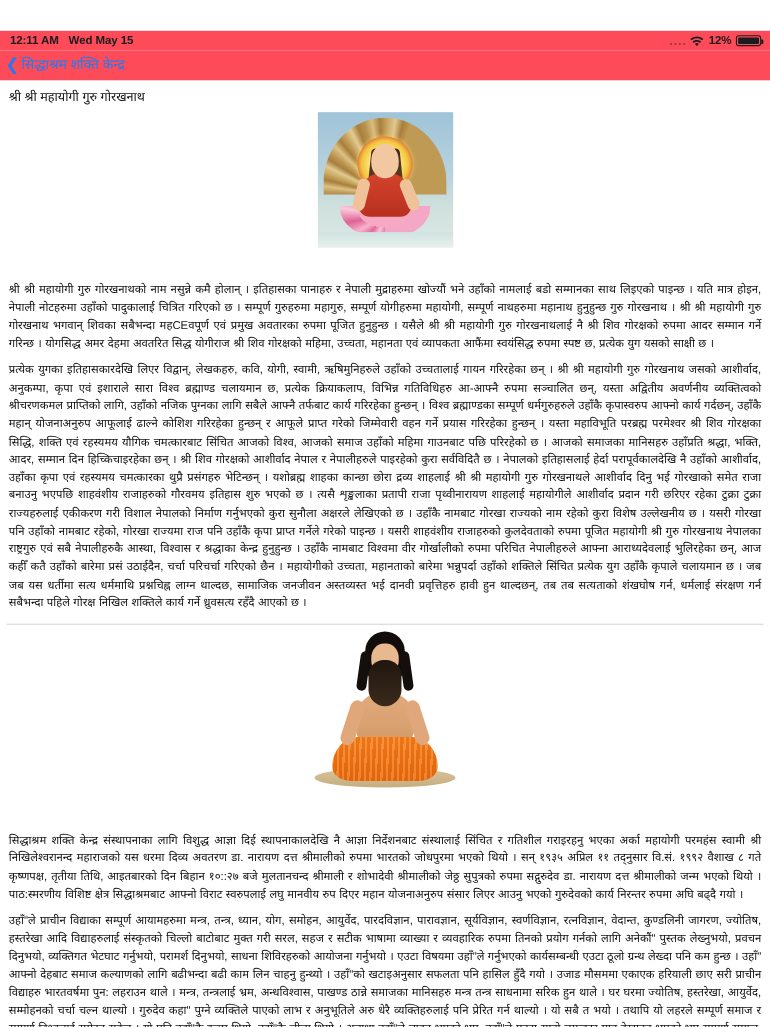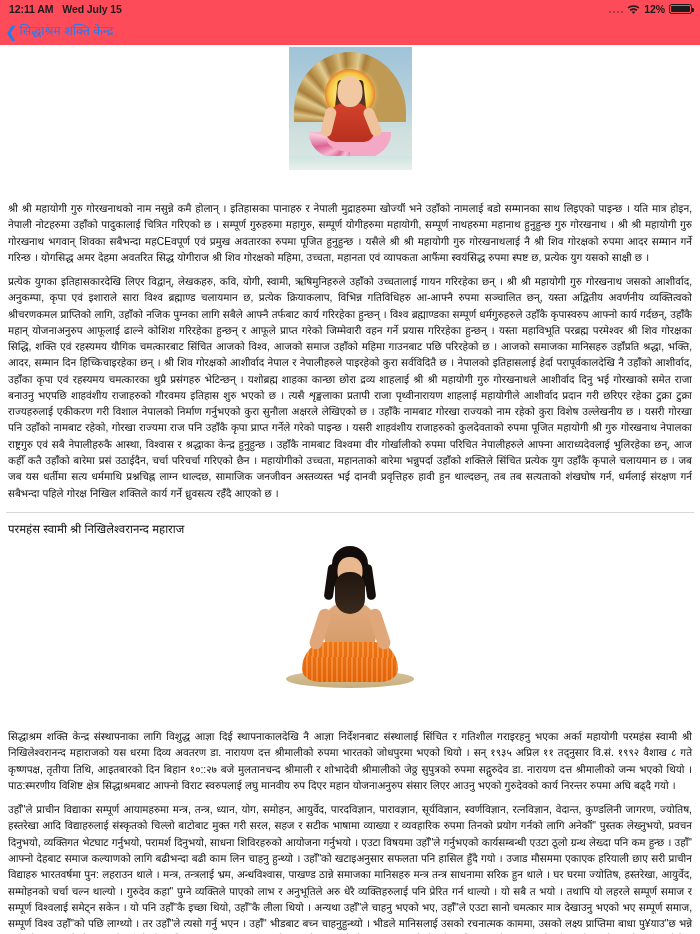--- a/index.html
+++ b/index.html
@@ -287,24 +287,24 @@
     text-align: justify;
     padding: 2px 2px 6px 2px;
     word-spacing: .3px;
   }
   .para--wrap1 { text-indent: 0; margin-top: 27px; }
   .hr { height: 1px; background: #d7d7d7; margin: 4px 0 0 0; }
 </style>
 </head>
 <body>
 
-<div class="status-bar" style="background: rgb(253, 75, 90);">
+<div class="status-bar" style="background: rgb(253, 75, 90); margin-top: 28px;">
   <div class="status-left">
     <span>12:11 AM</span>
-    <span>Wed July 15</span>
+    <span>Wed May 15</span>
   </div>
   <div class="status-right">
     <span class="sig-dots">
       <i></i>
         <i></i>
         <i></i>
         <i></i>
     </span>
     <svg class="wifi-icon" width="13" height="10" viewBox="0 0 13 10">
       <path d="M6.5 1.2C4.2 1.2 2.1 2 .6 3.4l1.1 1.2C3 3.4 4.7 2.7 6.5 2.7s3.5.7 4.8 1.9l1.1-1.2C10.9 2 8.8 1.2 6.5 1.2z" fill="#1c1c1e"></path>
@@ -321,41 +321,41 @@
 <div class="nav-bar" style="background: rgb(253, 75, 90);">
   <div class="nav-back" style="color: rgb(31, 124, 242);">
     <span class="chev">❮</span>
     <span>सिद्धाश्रम शक्ति केन्द्र</span>
   </div>
 </div>
 
 <div class="content">
 
   <div class="section">
+    <div class="sec-heading">श्री श्री महायोगी गुरु गोरखनाथ</div>
     <div class="figure" style="margin-bottom: 2px;">
       <span class="art1">
         <span class="feathers"></span>
         <span class="halo"></span>
         <span class="hair-l"></span>
         <span class="hair-r"></span>
         <span class="head"></span>
         <span class="body"></span>
         <span class="arm-l"></span>
         <span class="arm-r"></span>
         <span class="lotus"></span>
         <span class="water"></span>
       </span>
     </div>
     <div class="para para--wrap1">श्री श्री महायोगी गुरु गोरखनाथको नाम नसुन्ने कमै होलान् । इतिहासका पानाहरु र नेपाली मुद्राहरुमा खोज्यौं भने उहाँको नामलाई बडो सम्मानका साथ लिइएको पाइन्छ । यति मात्र होइन, नेपाली नोटहरुमा उहाँको पादुकालाई चित्रित गरिएको छ । सम्पूर्ण गुरुहरुमा महागुरु, सम्पूर्ण योगीहरुमा महायोगी, सम्पूर्ण नाथहरुमा महानाथ हुनुहुन्छ गुरु गोरखनाथ । श्री श्री महायोगी गुरु गोरखनाथ भगवान् शिवका सबैभन्दा महCEवपूर्ण एवं प्रमुख अवतारका रुपमा पूजित हुनुहुन्छ । यसैले श्री श्री महायोगी गुरु गोरखनाथलाई नै श्री शिव गोरक्षको रुपमा आदर सम्मान गर्ने गरिन्छ । योगसिद्ध अमर देहमा अवतरित सिद्ध योगीराज श्री शिव गोरक्षको महिमा, उच्चता, महानता एवं व्यापकता आफैंमा स्वयंसिद्ध रुपमा स्पष्ट छ, प्रत्येक युग यसको साक्षी छ ।</div>
     <div class="para">प्रत्येक युगका इतिहासकारदेखि लिएर विद्वान्, लेखकहरु, कवि, योगी, स्वामी, ऋषिमुनिहरुले उहाँको उच्चतालाई गायन गरिरहेका छन् । श्री श्री महायोगी गुरु गोरखनाथ जसको आशीर्वाद, अनुकम्पा, कृपा एवं इशाराले सारा विश्व ब्रह्माण्ड चलायमान छ, प्रत्येक क्रियाकलाप, विभिन्न गतिविधिहरु आ-आफ्नै रुपमा सञ्चालित छन्, यस्ता अद्वितीय अवर्णनीय व्यक्तित्वको श्रीचरणकमल प्राप्तिको लागि, उहाँको नजिक पुग्नका लागि सबैले आफ्नै तर्फबाट कार्य गरिरहेका हुन्छन् । विश्व ब्रह्माण्डका सम्पूर्ण धर्मगुरुहरुले उहाँकै कृपास्वरुप आफ्नो कार्य गर्दछन्, उहाँकै महान् योजनाअनुरुप आफूलाई ढाल्ने कोशिश गरिरहेका हुन्छन् र आफूले प्राप्त गरेको जिम्मेवारी वहन गर्ने प्रयास गरिरहेका हुन्छन् । यस्ता महाविभूति परब्रह्म परमेश्वर श्री शिव गोरक्षका सिद्धि, शक्ति एवं रहस्यमय यौगिक चमत्कारबाट सिंचित आजको विश्व, आजको समाज उहाँको महिमा गाउनबाट पछि परिरहेको छ । आजको समाजका मानिसहरु उहाँप्रति श्रद्धा, भक्ति, आदर, सम्मान दिन हिच्किचाइरहेका छन् । श्री शिव गोरक्षको आशीर्वाद नेपाल र नेपालीहरुले पाइरहेको कुरा सर्वविदितै छ । नेपालको इतिहासलाई हेर्दा परापूर्वकालदेखि नै उहाँको आशीर्वाद, उहाँका कृपा एवं रहस्यमय चमत्कारका थुप्रै प्रसंगहरु भेटिन्छन् । यशोब्रह्म शाहका कान्छा छोरा द्रव्य शाहलाई श्री श्री महायोगी गुरु गोरखनाथले आशीर्वाद दिनु भई गोरखाको समेत राजा बनाउनु भएपछि शाहवंशीय राजाहरुको गौरवमय इतिहास शुरु भएको छ । त्यसै शृङ्खलाका प्रतापी राजा पृथ्वीनारायण शाहलाई महायोगीले आशीर्वाद प्रदान गरी छरिएर रहेका टुक्रा टुक्रा राज्यहरुलाई एकीकरण गरी विशाल नेपालको निर्माण गर्नुभएको कुरा सुनौला अक्षरले लेखिएको छ । उहाँकै नामबाट गोरखा राज्यको नाम रहेको कुरा विशेष उल्लेखनीय छ । यसरी गोरखा पनि उहाँको नामबाट रहेको, गोरखा राज्यमा राज पनि उहाँकै कृपा प्राप्त गर्नेले गरेको पाइन्छ । यसरी शाहवंशीय राजाहरुको कुलदेवताको रुपमा पूजित महायोगी श्री गुरु गोरखनाथ नेपालका राष्ट्रगुरु एवं सबै नेपालीहरुकै आस्था, विश्वास र श्रद्धाका केन्द्र हुनुहुन्छ । उहाँकै नामबाट विश्वमा वीर गोर्खालीको रुपमा परिचित नेपालीहरुले आफ्ना आराध्यदेवलाई भुलिरहेका छन्, आज कहीँ कतै उहाँको बारेमा प्रसं उठाईदैन, चर्चा परिचर्चा गरिएको छैन । महायोगीको उच्चता, महानताको बारेमा भन्नुपर्दा उहाँको शक्तिले सिंचित प्रत्येक युग उहाँकै कृपाले चलायमान छ । जब जब यस धर्तीमा सत्य धर्ममाथि प्रश्नचिह्न लाग्न थाल्दछ, सामाजिक जनजीवन अस्तव्यस्त भई दानवी प्रवृत्तिहरु हावी हुन थाल्दछन्, तब तब सत्यताको शंखघोष गर्न, धर्मलाई संरक्षण गर्न सबैभन्दा पहिले गोरक्ष निखिल शक्तिले कार्य गर्ने ध्रुवसत्य रहँदै आएको छ ।</div>
     <div class="hr"></div>
   </div>
 
   <div class="section">
-    <div class="sec-heading">परमहंस स्वामी श्री निखिलेश्वरानन्द महाराज</div>
     <div class="figure" style="margin-bottom: 2px;">
       <span class="art2">
         <span class="s-mat"></span>
         <span class="s-hair"></span>
         <span class="s-face"></span>
         <span class="s-beard"></span>
         <span class="s-torso"></span>
         <span class="s-arm-l"></span>
         <span class="s-arm-r"></span>
         <span class="s-dhoti"></span>

